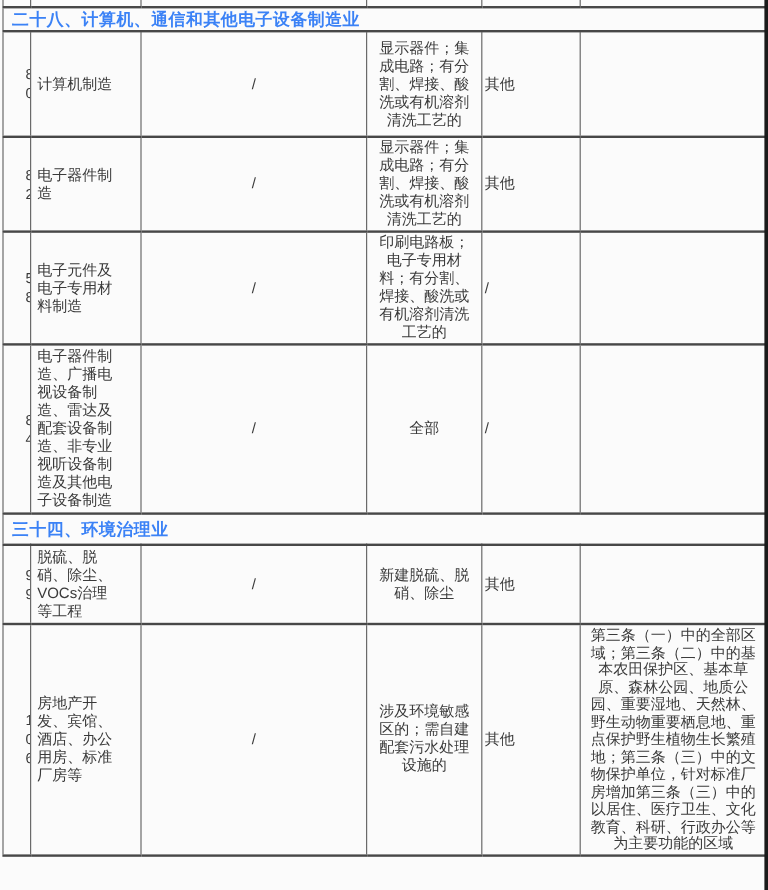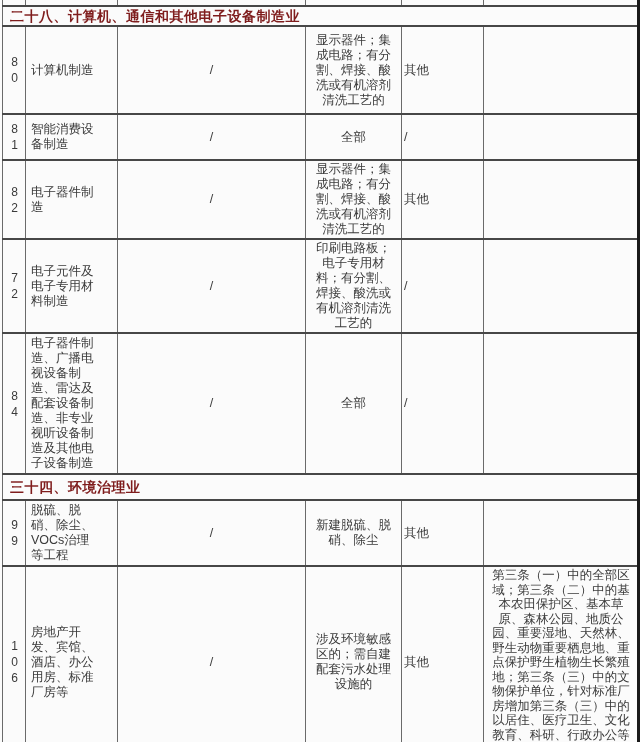--- a/index.html
+++ b/index.html
@@ -30,23 +30,23 @@
     overflow: hidden;
     overflow-wrap: break-word;
   }
   tr.partial td { border-top: none; }
   tr.sec td {
     font-weight: bold;
     font-size: 14px;
     text-align: left;
     padding: 1px 2px 1px 7px;
     letter-spacing: 0.5px;
-    color: #7f1d1d;
+    color: #3b82f6;
   }
-  td.num { text-align: center; padding: 6px; }
+  td.num { text-align: center; padding: 16px; }
   .vnum {
     display: inline-block;
     width: 11px;
     word-break: break-all;
     line-height: 16px;
     font-size: 12px;
     text-align: center;
   }
   td.name { text-align: left; padding: 2px 16px 2px 5px; }
   td.c3 { text-align: center; }
@@ -89,40 +89,32 @@
 
     <tr style="height:88px">
       <td class="num"><span class="vnum">80</span></td>
       <td class="name">计算机制造</td>
       <td class="c3">/</td>
       <td class="c4">显示器件；集成电路；有分割、焊接、酸洗或有机溶剂清洗工艺的</td>
       <td class="c5">其他</td>
       <td class="c6"></td>
     </tr>
 
-    <tr style="height:33px">
-      <td class="num"><span class="vnum">81</span></td>
-      <td class="name">智能消费设备制造</td>
-      <td class="c3">/</td>
-      <td class="c4">全部</td>
-      <td class="c5">/</td>
-      <td class="c6"></td>
-    </tr>
 
     <tr style="height:73px">
       <td class="num"><span class="vnum">82</span></td>
       <td class="name">电子器件制造</td>
       <td class="c3">/</td>
       <td class="c4">显示器件；集成电路；有分割、焊接、酸洗或有机溶剂清洗工艺的</td>
       <td class="c5">其他</td>
       <td class="c6"></td>
     </tr>
 
     <tr style="height:88px">
-      <td class="num"><span class="vnum">72</span></td>
+      <td class="num"><span class="vnum">58</span></td>
       <td class="name">电子元件及电子专用材料制造</td>
       <td class="c3">/</td>
       <td class="c4">印刷电路板；电子专用材料；有分割、焊接、酸洗或有机溶剂清洗工艺的</td>
       <td class="c5">/</td>
       <td class="c6"></td>
     </tr>
 
     <tr style="height:127px">
       <td class="num"><span class="vnum">84</span></td>
       <td class="name">电子器件制造、广播电视设备制造、雷达及配套设备制造、非专业视听设备制造及其他电子设备制造</td>

